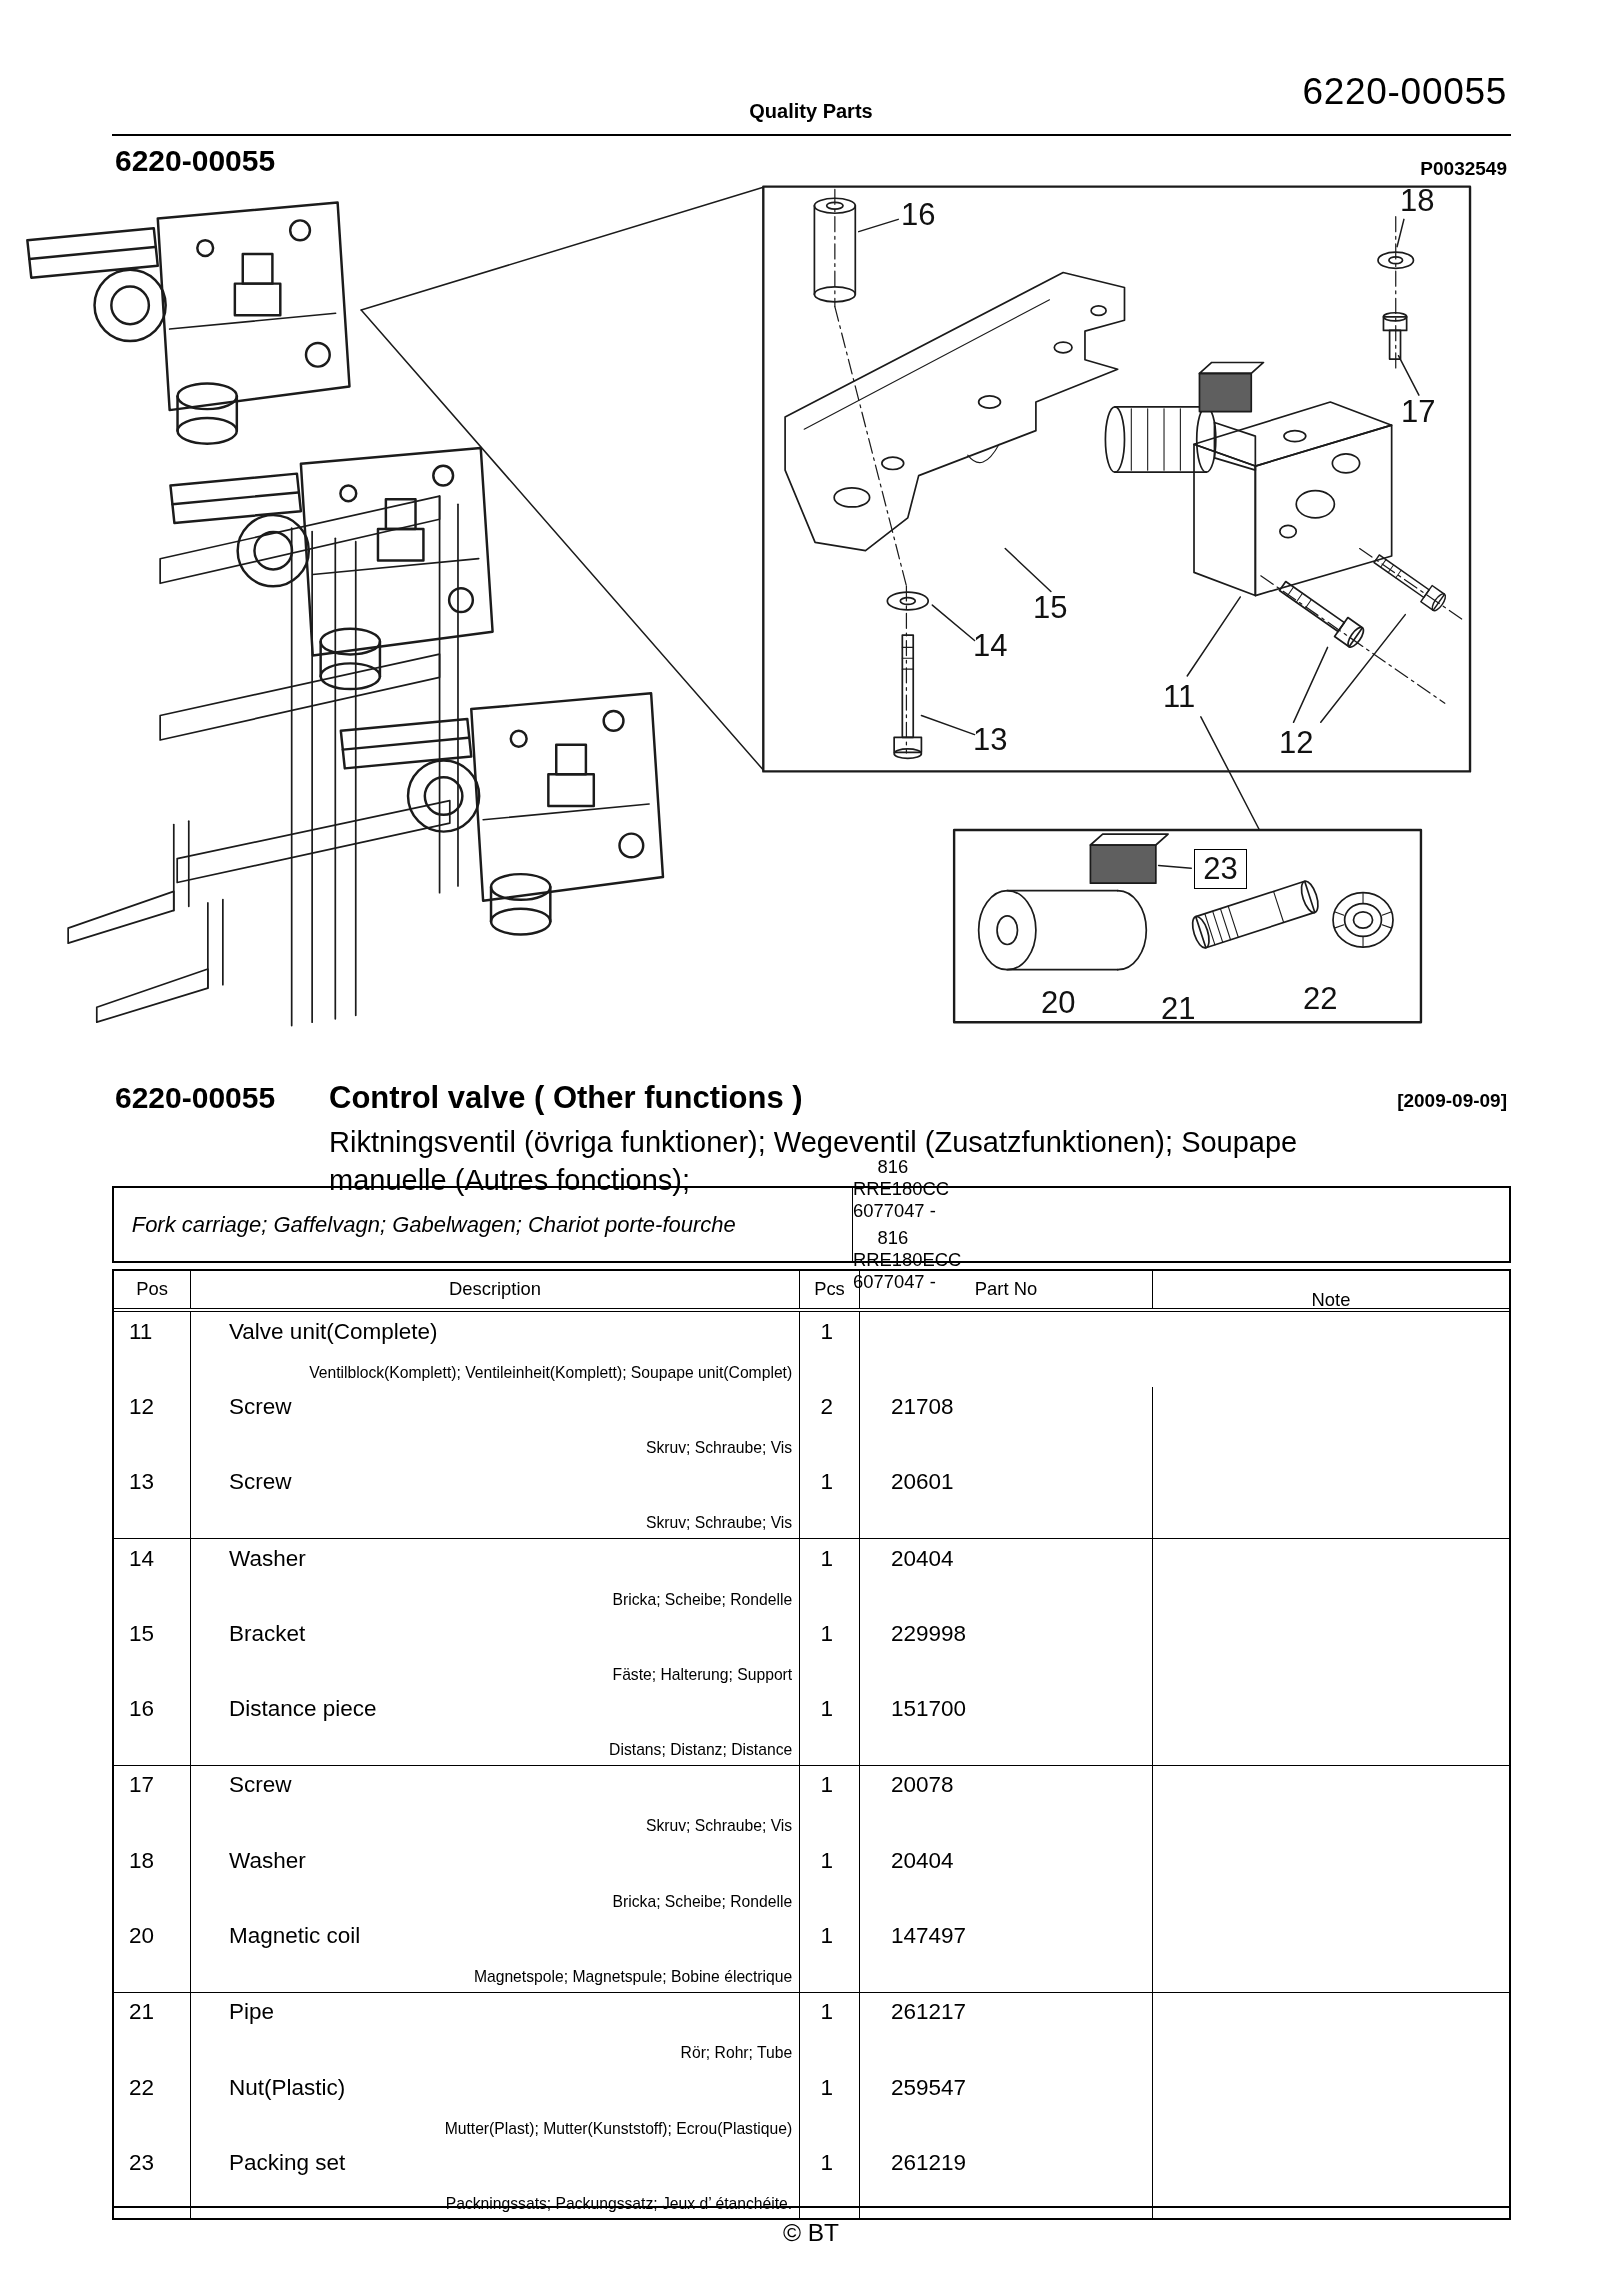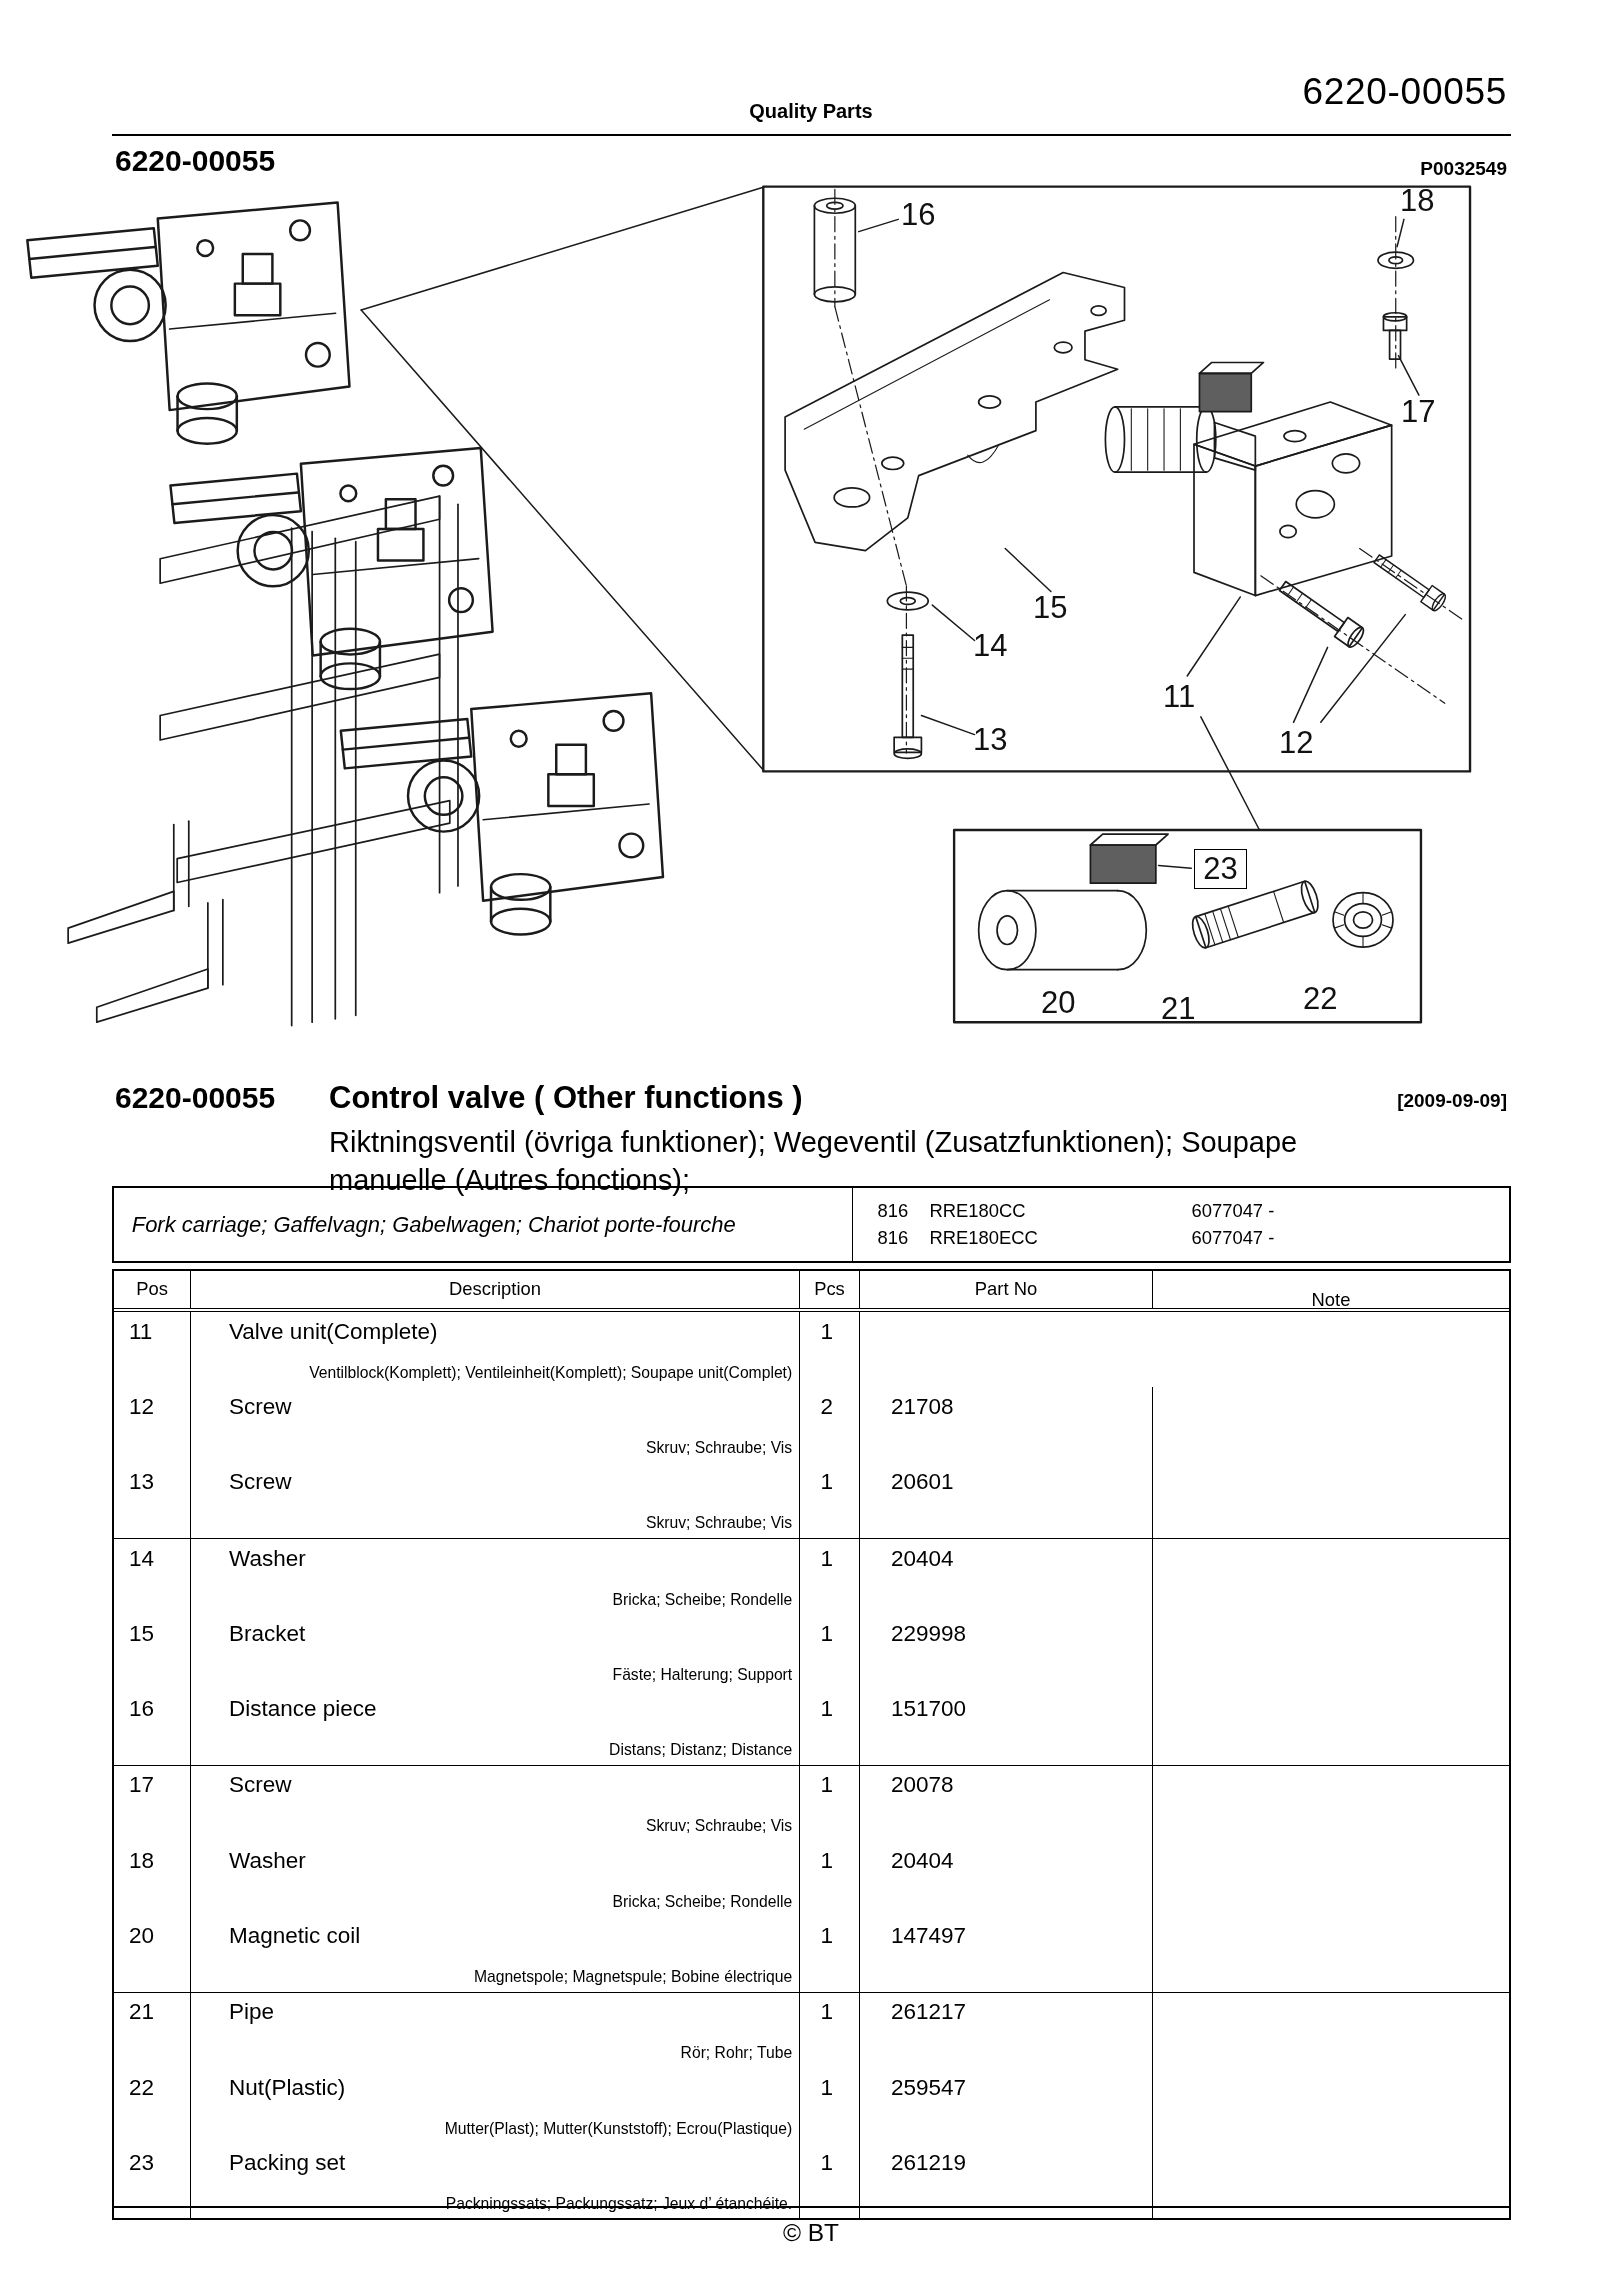--- a/index.html
+++ b/index.html
@@ -30,21 +30,21 @@
   .sec-num   { position:absolute; top:1081px; left:115px; font-size:30px; font-weight:bold; }
   .sec-title { position:absolute; top:1080px; left:329px; font-size:31px; font-weight:bold; }
   .sec-date  { position:absolute; top:1090px; right:115px; font-size:19px; font-weight:bold; }
   .sec-sub   { position:absolute; top:1123px; left:329px; width:1053px; font-size:29px; line-height:1.32; }
 
   
   .ptable { position:absolute; left:112px; top:1186px; width:1399px; font-size:22.5px; }
   .modelbox { border:2px solid #000; display:flex; height:77px; }
   .mleft { width:739px; border-right:1.4px solid #000; display:flex; align-items:center; padding-left:17.7px; font-style:italic; font-size:22px; }
   .mright { flex:1; display:flex; flex-direction:column; justify-content:center; gap:4.1px; font-size:18.4px; }
-  .mline { display:flex; }
+  .mline { display:flex;flex-direction:column; }
   .mcode { margin-left:24.5px; width:52px; }
   .mname { width:262px; }
 
   .maintable { border:2px solid #000; margin-top:5.5px; background:#fff; }
   .colsrow { display:flex; height:38px; align-items:center; font-size:18.4px; border-bottom:1.4px solid #000; }
   .dline { height:3.4px; border-bottom:1.4px solid #000; }
   .w-pos  { width:77px; border-right:1.4px solid #000; }
   .w-desc { width:609px; border-right:1.4px solid #000; }
   .w-pcs  { width:60px;  border-right:1.4px solid #000; }
   .w-part { width:293px; border-right:1.4px solid #000; }

